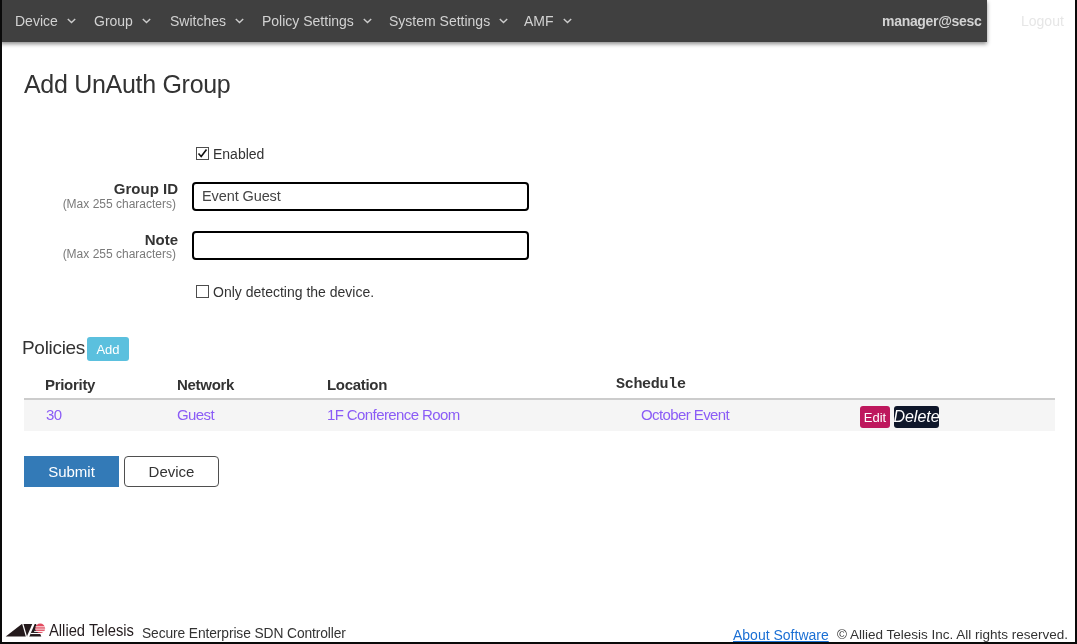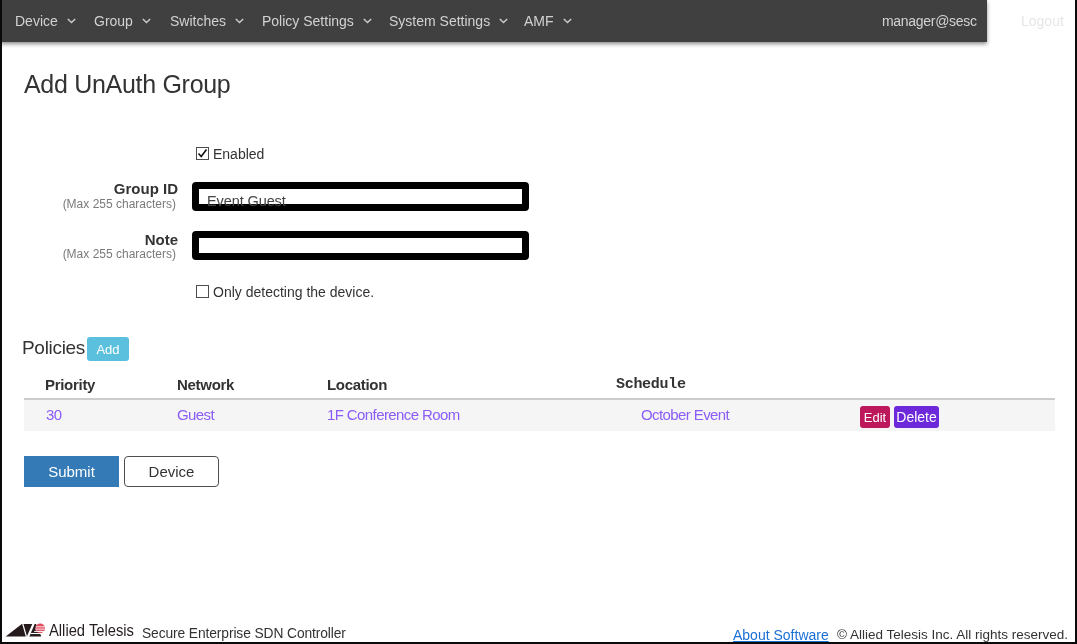--- a/index.html
+++ b/index.html
@@ -19,33 +19,33 @@
 
   
   #h1 { left:24px; top:70px; font-size:25px; color:#333; font-weight:400; letter-spacing:-0.3px;}
 
   .cb { width:13px; height:13px; background:#fff; border:1px solid #4d4d4d; }
   .lbl14 { font-size:14px; color:#333; }
 
   .biglabel { font-size:15px; font-weight:bold; color:#333; text-align:right; width:178px; left:0; }
   .sublabel { font-size:12px; color:#7a7a7a; text-align:right; width:176px; left:0; }
 
-  .inp { left:192px; width:337px; height:29px; background:#fff; border:7px solid #000000; border-radius:4px; font-size:14.5px; color:#444; line-height:24px; padding-left:8px; letter-spacing:-0.1px; }
+  .inp { left:192px; width:337px; height:29px; background:#fff; border:2px solid #000000; border-radius:4px; font-size:14.5px; color:#444; line-height:24px; padding-left:8px; letter-spacing:-0.1px; }
 
   #policies { left:22px; top:337px; font-size:19px; color:#333; letter-spacing:-0.3px; }
   #addbtn { left:87px; top:337px; width:42px; height:24px; background:#5bc0de; border-radius:3px; color:#fff; font-size:13px; display:flex; align-items:center; justify-content:center; }
 
   
   #t-hb  { left:24px; top:398px; width:1031px; height:2px; background:#cccccc; }
   #t-row { left:24px; top:400px; width:1031px; height:31px; background:#f5f5f5; }
   .th { position:absolute; top:376px; font-size:15px; font-weight:bold; color:#333; letter-spacing:-0.3px; }
   .td { position:absolute; top:406px; font-size:15px; color:#8b5cf6; letter-spacing:-0.6px; }
 
   #editbtn { left:860px; top:406px; width:30px; height:22px; background:#be185d; border-radius:3px; color:#fff; font-size:13px; display:flex; align-items:center; justify-content:center; }
-  #delbtn  { left:894px; top:406px; width:45px; height:22px; background:#6d28d9; border-radius:3px; color:#fff; font-size:14px; display:flex; align-items:center; justify-content:center; }
+  #delbtn  { left:894px; top:406px; width:45px; height:22px; background:#0f172a; border-radius:3px; color:#fff; font-size:16px; display:flex; align-items:center; justify-content:center;font-style:italic; }
 
   #submit { left:24px; top:456px; width:95px; height:31px; background:#337ab7; border-radius:0; color:#fff; font-size:15px; display:flex; align-items:center; justify-content:center; }
   #cancel { left:124px; top:456px; width:95px; height:31px; background:#fff; border:1px solid #4f4f4f; border-radius:4px; color:#333; font-size:15px; display:flex; align-items:center; justify-content:center; }
 
   
   #sesc { left:142px; top:626px; font-size:13.8px; color:#333; letter-spacing:-0.1px; }
   #about { left:733px; top:627px; font-size:14px; color:#1a6fd4; text-decoration:underline; }
   #copyr { left:837px; top:627px; font-size:13.5px; color:#333; }
 </style>
 </head>
@@ -62,21 +62,21 @@
       </svg></div>
     <div class="nitem" style="left:389px;">System Settings <svg width="9" height="6" viewBox="0 0 9 6">
         <path d="M0.8 1 L4.5 4.6 L8.2 1" stroke="#cccccc" stroke-width="1.4" fill="none"></path>
       </svg></div>
     <div class="nitem" style="left:262px;">Policy Settings <svg width="9" height="6" viewBox="0 0 9 6">
         <path d="M0.8 1 L4.5 4.6 L8.2 1" stroke="#cccccc" stroke-width="1.4" fill="none"></path>
       </svg></div>
     <div class="nitem" style="left:524px;">AMF <svg width="9" height="6" viewBox="0 0 9 6">
         <path d="M0.8 1 L4.5 4.6 L8.2 1" stroke="#cccccc" stroke-width="1.4" fill="none"></path>
       </svg></div>
-    <div class="nitem" style="left:882px; letter-spacing:-0.3px;">manager@sesc</div>
+    <div class="nitem" style="left:882px; letter-spacing:-0.3px;font-weight:bold;">manager@sesc</div>
     <div class="nitem" style="left:1021px; color:#e6e6e6;">Logout</div>
   </div>
 
   <div class="abs" id="h1">Add UnAuth Group</div>
 
   <div class="abs cb" style="left:196px; top:147px;"></div>
   <svg class="abs" style="left:196px; top:147px;" width="13" height="13" viewBox="0 0 13 13">
     <path d="M2.5 6.5 L5.2 9.5 L10.5 2.5" stroke="#111" stroke-width="1.6" fill="none"></path>
   </svg>
   <div class="abs lbl14" style="left:213px; top:146px;">Enabled</div>

